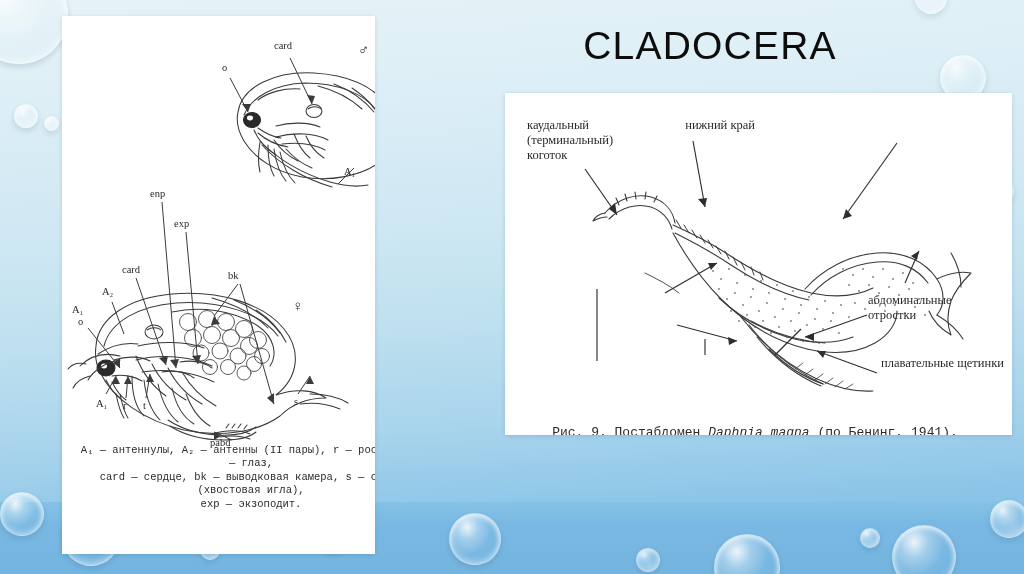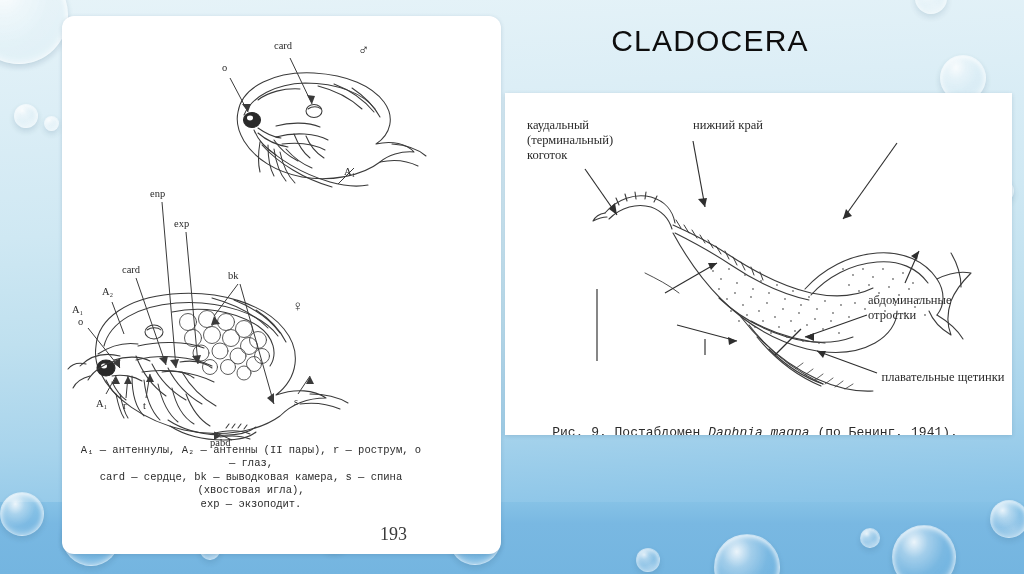--- a/index.html
+++ b/index.html
@@ -50,39 +50,38 @@
   }
 
   
   .title {
     position: absolute;
     left: 470px;
     top: 24px;
     width: 480px;
     text-align: center;
     font-family: "Liberation Sans", sans-serif;
-    font-size: 30px;
+    font-size: 39px;
     letter-spacing: 1.2px;
     color: #0d0d0d;
     font-weight: 400;
   }
 
   
   .panel {
     position: absolute;
     background: #ffffff;
     overflow: hidden;
   }
   .panel-left {
     left: 62px;
     top: 16px;
-    width: 439px;
+    width: 313px;
     height: 538px;
     box-shadow: 0 1px 4px rgba(40,80,110,0.18);
-    border-radius: 12px;
   }
   .panel-right {
     left: 505px;
     top: 93px;
     width: 507px;
     height: 342px;
     box-shadow: 0 1px 4px rgba(40,80,110,0.18);
   }
 
   .fig-svg { display: block; }
@@ -494,23 +493,23 @@
 
         <line x1="200" y1="262" x2="200" y2="246"></line>
         <line x1="270" y1="262" x2="296" y2="236"></line>
 
         <line x1="372" y1="280" x2="312" y2="258"></line>
         <polygon points="312,258 321,258 318,265" fill="#2e2e2e" stroke="none"></polygon>
       </g>
     </svg>
 
     <div class="lbl lbl-ru" style="left:22px; top:25px; width:118px; text-align:left;">каудальный (терминальный) коготок</div>
-    <div class="lbl lbl-ru" style="left:140px; top:25px; width:110px; text-align:center;margin-left:28px;">нижний край</div>
+    <div class="lbl lbl-ru" style="left:140px; top:25px; width:110px; text-align:right;">нижний край</div>
     <div class="lbl lbl-ru" style="left:363px; top:200px; width:132px; text-align:left;">абдоминальные отростки</div>
-    <div class="lbl lbl-ru" style="left:376px; top:277px; width:124px; text-align:center;">плавательные щетинки</div>
+    <div class="lbl lbl-ru" style="left:376px; top:263px; width:124px; text-align:left;">плавательные щетинки</div>
 
     <div class="caption cap-right">
       <span>Рис. 9. Постабдомен </span><span class="ital">Daphnia magna</span><span> (по Бенинг, 1941).</span>
     </div>
 
     <div class="page-num" style="left:432px; top:369px;">199</div>
   </div>
 
 </div>
 

